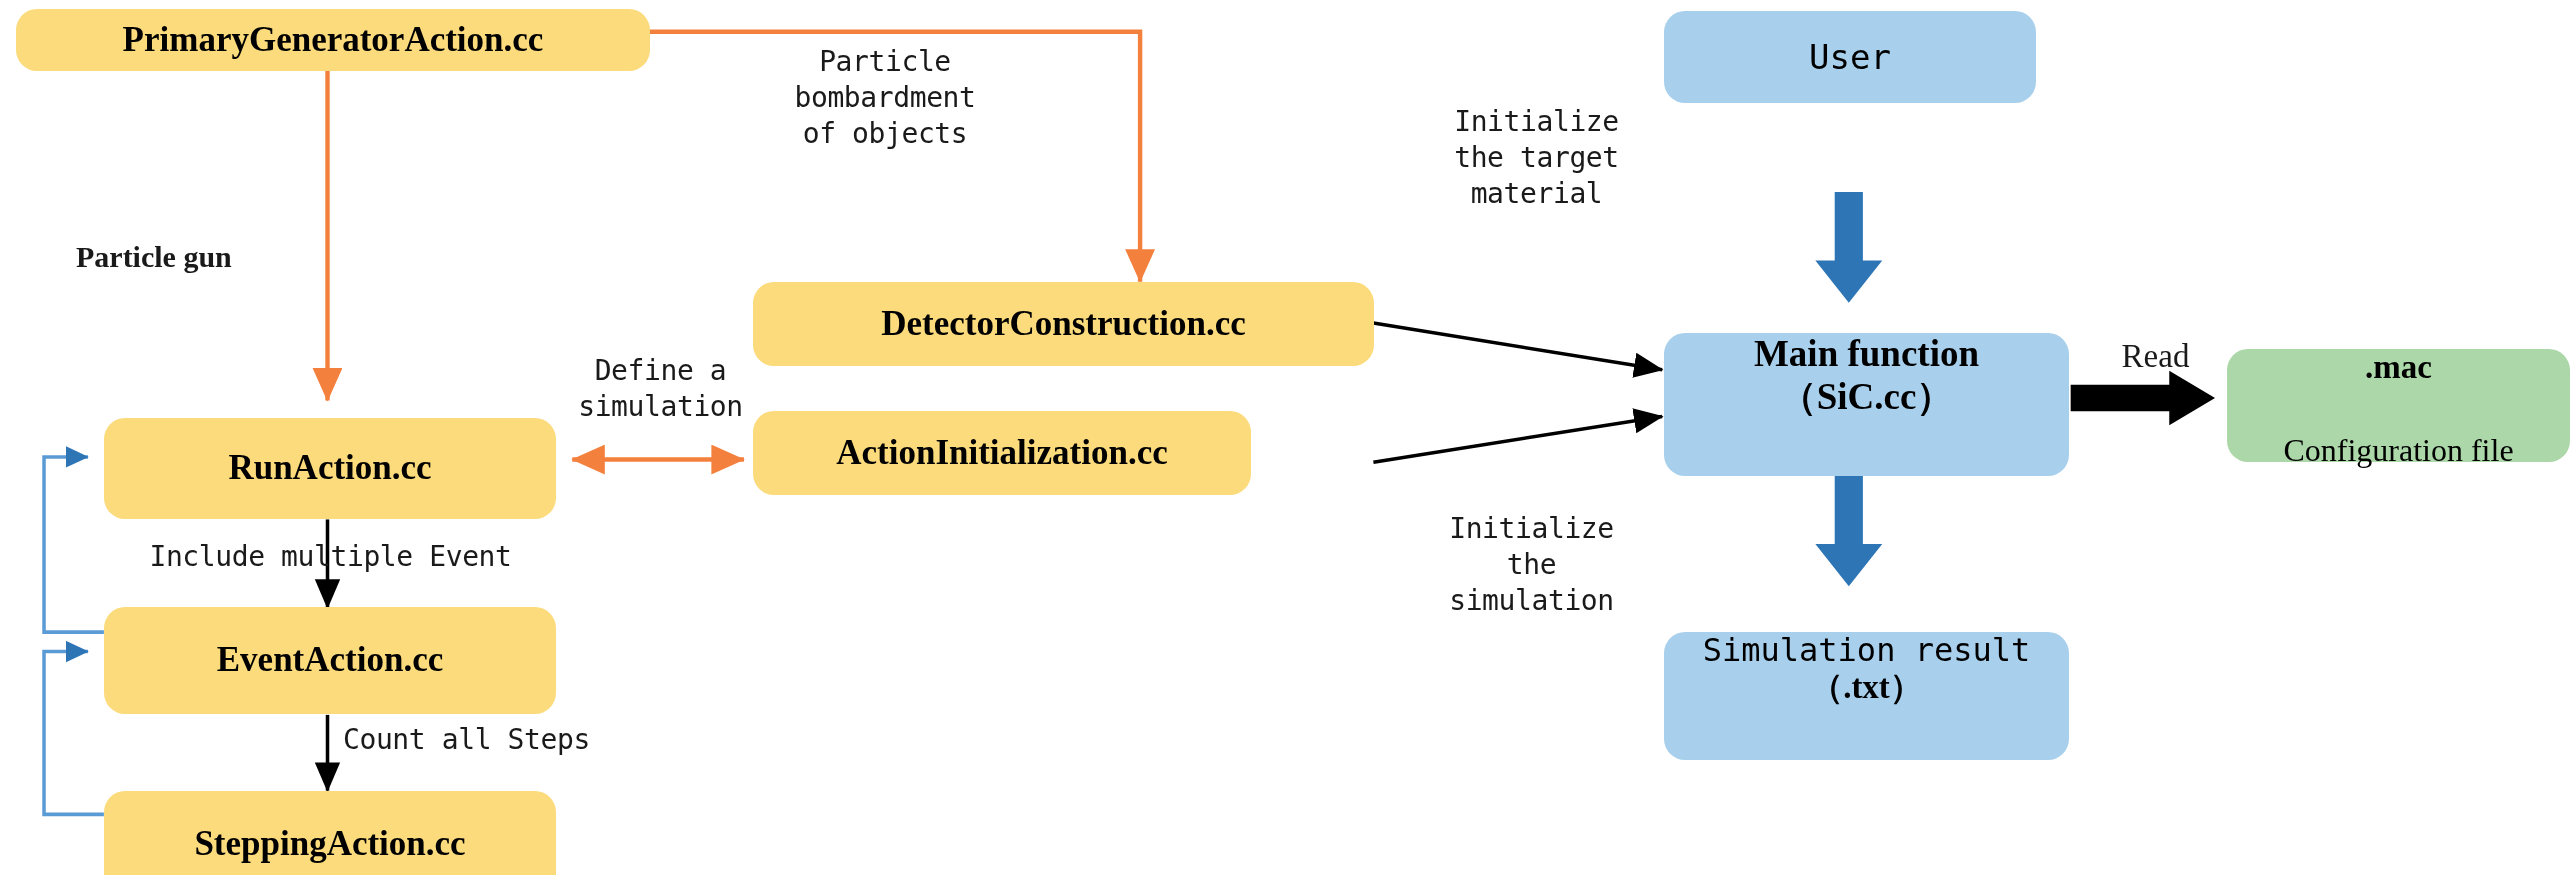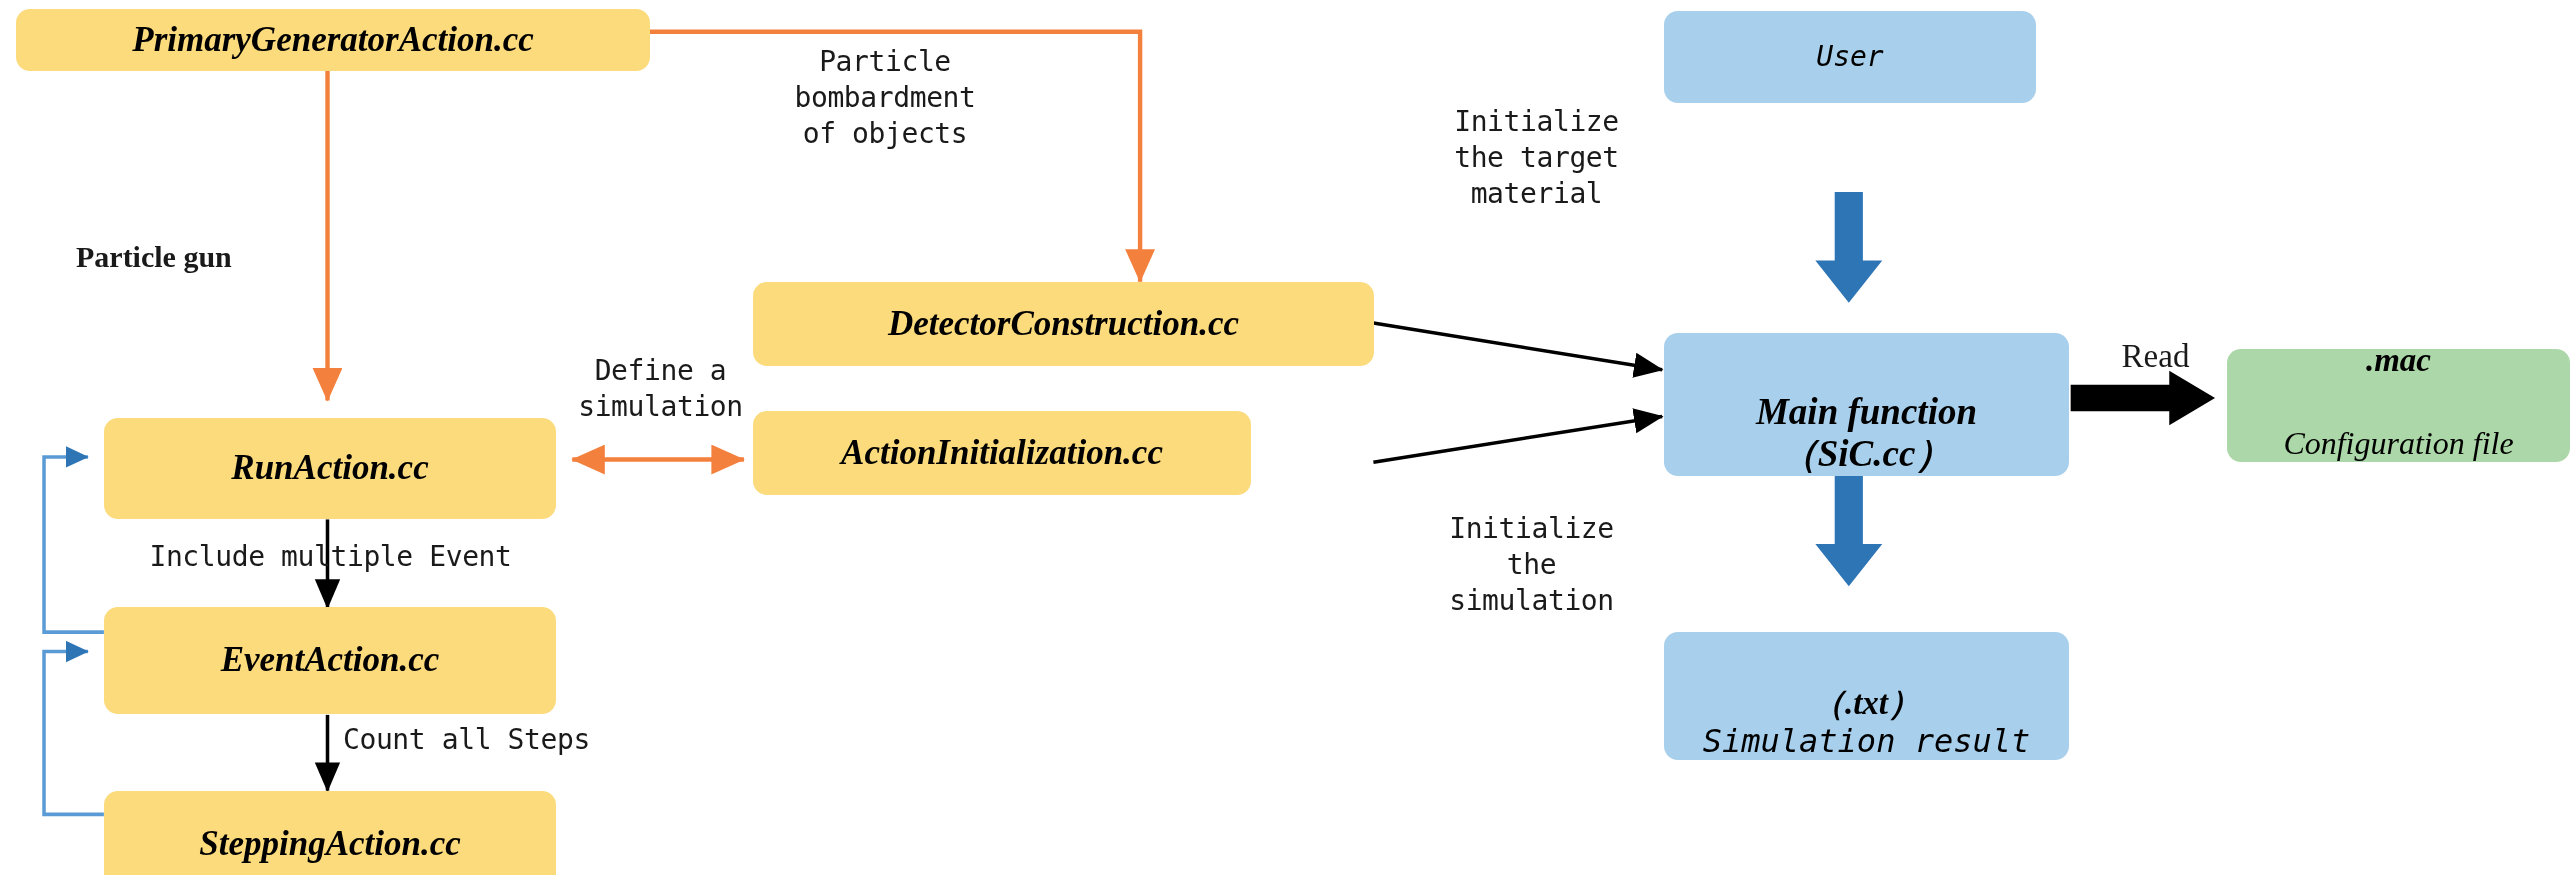--- a/index.html
+++ b/index.html
@@ -1,21 +1,21 @@
 <!DOCTYPE html>
 <html style="font-size:14px"><head>
 <meta charset="utf-8">
 <style>
   html,body{margin:0;padding:0;background:#ffffff;}
   body{width:2576px;height:876px;position:relative;overflow:hidden;
        font-family:"Liberation Serif",serif;}
   #stage{position:absolute;left:0;top:0;width:2576px;height:876px;}
   svg.wires{position:absolute;left:0;top:0;width:2576px;height:876px;overflow:visible;}
   .node{position:absolute;box-sizing:border-box;display:flex;align-items:center;
-        justify-content:flex-end;text-align:center;border-radius:14px;line-height:1.15;font-style:italic;}
+        justify-content:flex-start;text-align:center;border-radius:21px;line-height:1.15;}
   .node.yellow{background:#FBDB7C;}
   .node.blue{background:#A8D0EC;}
   .node.green{background:#ACD7A8;gap:45px;}
   .node .lbl{display:block;width:100%;}
   .serif-bold{font-family:"Liberation Serif",serif;font-weight:bold;}
   .mono{font-family:"DejaVu Sans Mono",monospace;font-weight:400;}
   .caption{position:absolute;text-align:center;line-height:1.28;color:#1a1a1a;}
   .caption.mono{font-family:"DejaVu Sans Mono",monospace;font-size:28px;letter-spacing:-0.4px;}
   .caption.serifb{font-family:"Liberation Serif",serif;font-weight:bold;font-size:30px;}
   .caption.read{font-family:"Liberation Serif",serif;font-weight:400;font-size:33px;}
@@ -111,31 +111,31 @@
 
   <div class="node yellow n1" style="left:753px;top:282px;width:621px;height:84px;">
     <span class="lbl serif-bold">DetectorConstruction.cc</span>
   </div>
 
   <div class="node yellow n1" style="left:753px;top:411px;width:498px;height:84px;">
     <span class="lbl serif-bold">ActionInitialization.cc</span>
   </div>
 
   <div class="node blue n2" style="left:1664px;top:11.4px;width:372px;height:92px;">
-    <span class="lbl mono" style="font-size:28px;">User</span>
+    <span class="lbl mono" style="font-size:34px;">User</span>
   </div>
 
   <div class="node blue" style="left:1664px;top:333px;width:405px;height:143px;flex-direction:column;">
     <span class="lbl serif-bold" style="font-size:37px;">Main function</span>
     <span class="lbl serif-bold" style="font-size:37px;">（SiC.cc）</span>
   </div>
 
   <div class="node blue" style="left:1664px;top:632px;width:405px;height:128px;flex-direction:column;">
+    <span class="lbl mono" style="font-size:32px;">Simulation result</span>
     <span class="lbl serif-bold" style="font-size:33px;">（.txt）</span>
-    <span class="lbl mono" style="font-size:32px;">Simulation result</span>
   </div>
 
   <div class="node green" style="left:2227px;top:349px;width:343px;height:113px;flex-direction:column;">
     <span class="lbl serif-bold" style="font-size:33px;">.mac</span>
     <span class="lbl" style="font-size:32px;font-family:'Liberation Serif',serif;">Configuration file</span>
   </div>
 
   <div class="caption serifb" style="left:26.4px;top:238px;width:255px;">
     <span>Particle gun</span>
   </div>

